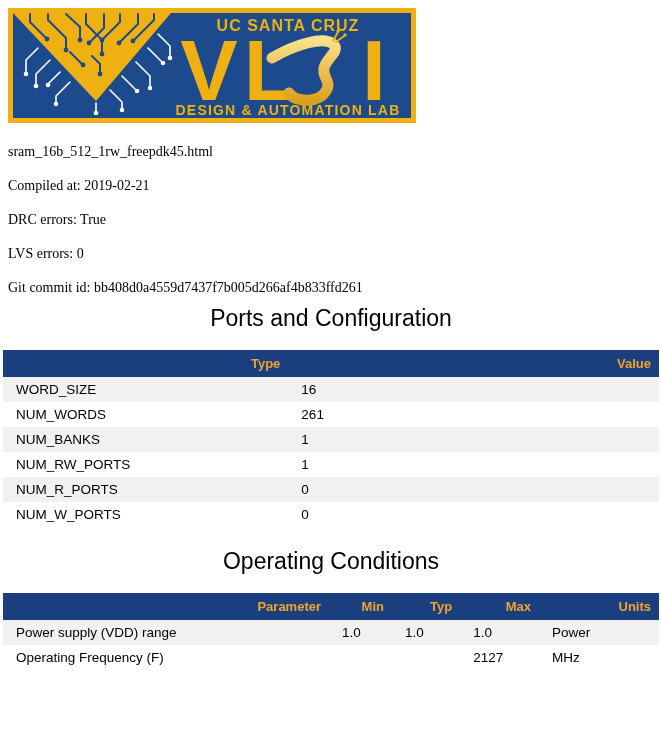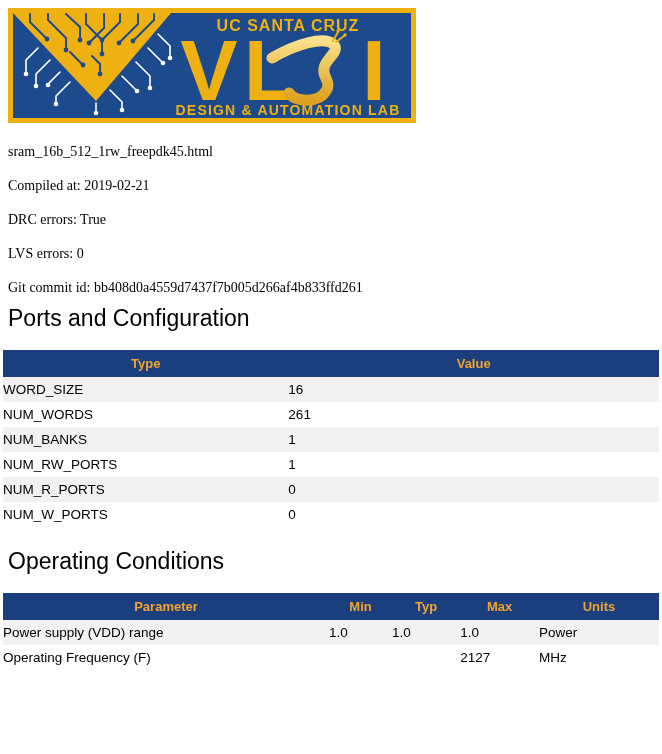--- a/index.html
+++ b/index.html
@@ -21,41 +21,42 @@
     line-height: 18px;
     margin: 16px 0 0 0;
     font-family: Liberation Serif, serif;
   }
   h2.section-title {
     font-size: 23px;
     line-height: 24px;
     font-weight: 400;
     margin: 10px 0 20px 0;
     color: #000000;
+    text-align: center;
   }
   h2.section-title:first-of-type { margin-top: 9px; }
   table.data-table {
     width: calc(100% + 10px);
     margin-left: -5px;
     border-collapse: collapse;
     table-layout: fixed;
   }
   table.data-table th {
     background: #1b3f7e;
     color: #f0a42f;
     font-size: 13px;
     font-weight: bold;
-    text-align: center;
+    text-align: right;
     padding: 6px 8px;
     line-height: 15px;
     margin-top: 26px;
   }
   table.data-table td {
     font-size: 13.5px;
-    padding: 5px 0;
+    padding: 5px 13px;
     line-height: 15px;
     color: #000000;
   }
   table.data-table tbody tr:nth-child(odd) td { background: #f1f1f1; }
   table.data-table tbody tr:nth-child(even) td { background: #ffffff; }
   table.data-table td sup { font-size: 10px; }
   .tbl-margin-bottom { margin-bottom: 0; }
 </style>
 </head>
 <body>

